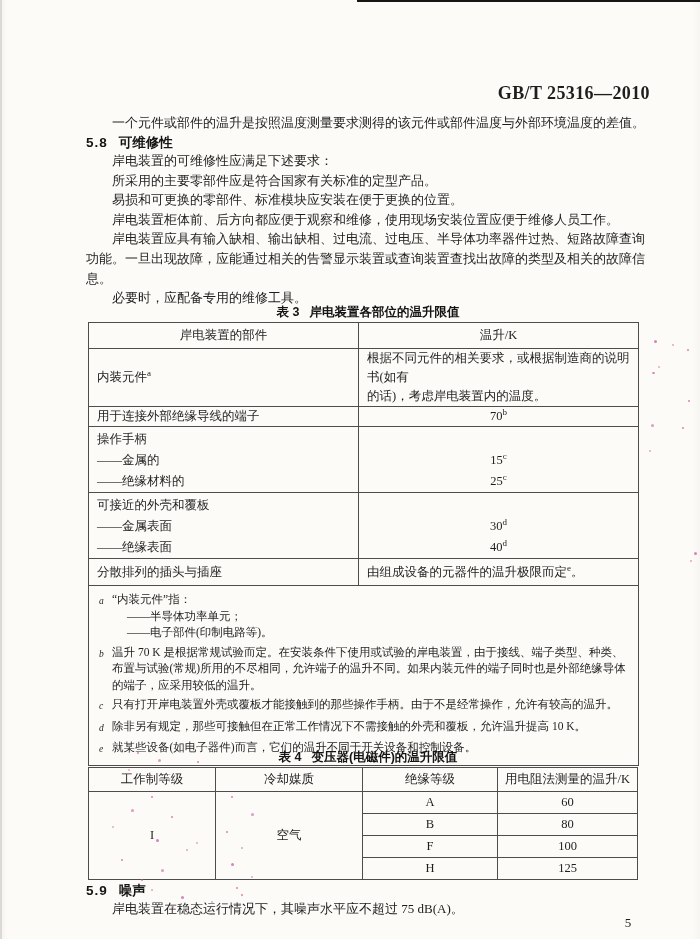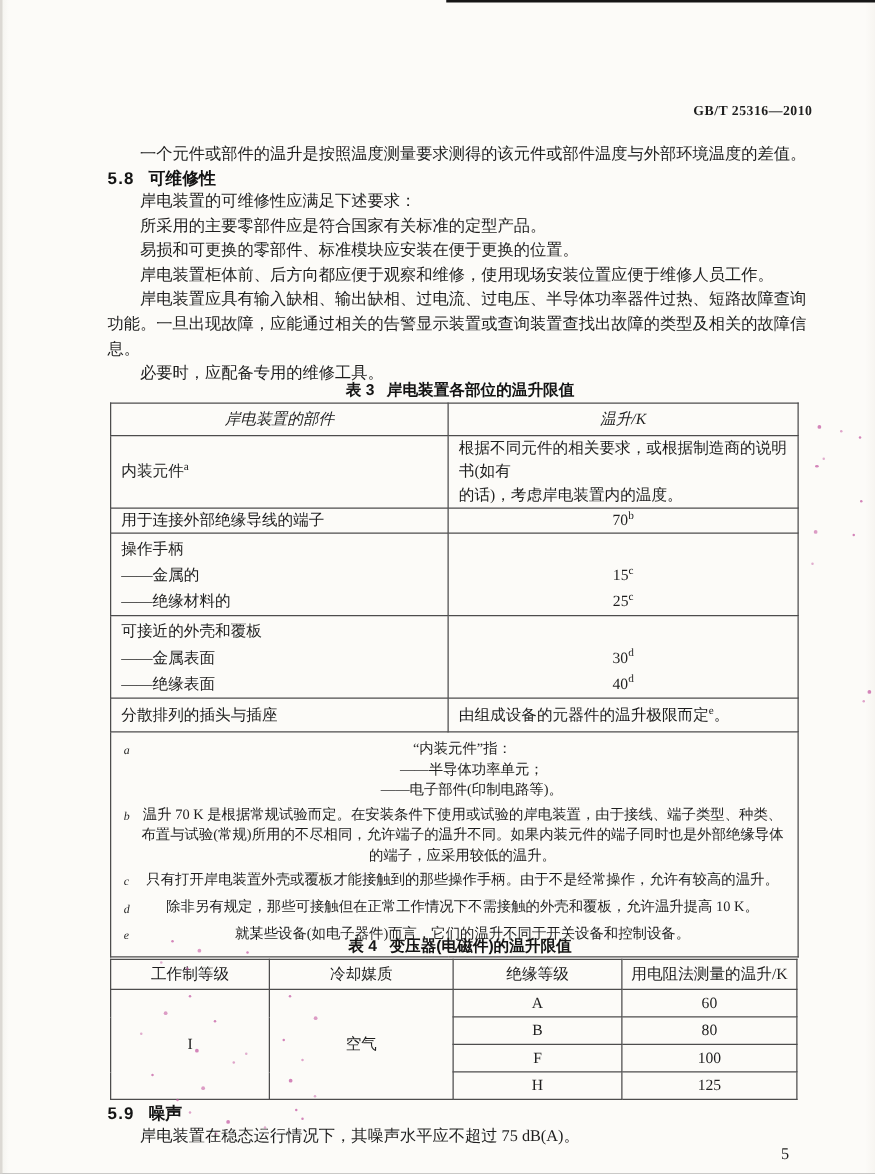--- a/index.html
+++ b/index.html
@@ -7,52 +7,52 @@
     position:relative; width:700px; height:939px; margin:0 auto;
     background:linear-gradient(90deg,#f3f2ee 0,#fcfbf8 7px,#fcfbf8 692px,#f7f5f1 100%);
     overflow:hidden;
     font-family:"Liberation Serif","DejaVu Serif",serif;
     color:#1e1e1e;
   }
   .edge-top { position:absolute; top:0; left:357px; right:0; height:2px; background:#161616; }
   .edge-left { position:absolute; top:0; left:0; width:2px; height:100%; background:#dcd9d4; }
 
   .abs { position:absolute; }
-  .doc-header { left:86px; top:83px; width:564px; text-align:right; font-weight:bold; font-size:11px; letter-spacing:.4px; }
+  .doc-header { left:86px; top:83px; width:564px; text-align:right; font-weight:bold; font-size:18px; letter-spacing:.4px; }
   .p-intro { left:86px; top:113px; width:564px; font-size:13px; line-height:19.5px; text-indent:2em; }
   .sec-h { font-weight:bold; font-size:13.5px; font-family:"Liberation Sans","DejaVu Sans",sans-serif; color:#141414; }
   .sec-h .num { margin-right:11px; letter-spacing:1px; }
   .h58 { left:86px; top:134px; }
   .paras { left:86px; top:151px; width:564px; font-size:13px; line-height:19.6px; }
   .paras p { margin:0; text-indent:2em; }
 
   .tbl-cap { width:564px; text-align:center; font-weight:bold; font-size:12.5px;
              font-family:"Liberation Sans","DejaVu Sans",sans-serif; color:#141414; }
   .cap3 { left:86px; top:304px; }
   .cap4 { left:86px; top:749px; }
   .tbl-cap .cl { margin-right:10px;text-align:right; }
 
   table { border-collapse:collapse; table-layout:fixed; }
   td { border:1px solid #4d4d4d; padding:0 8px; font-size:12.5px; vertical-align:middle; }
 
   .t3 { left:88px; top:322px; width:550px; }
-  .t3 .hd td { text-align:center; height:25px;font-style:italic; }
+  .t3 .hd td { text-align:center; height:25px; }
   .t3 .r1 td { height:41px; }
   .t3 .r1 .vlines { line-height:19px; }
   .t3 .r2 td { height:19px; line-height:17px;margin-left:28px; }
   .t3 .grp td { height:63px; padding-top:2px; vertical-align:top; }
   .t3 .grp .ln { line-height:21px; height:21px; }
   .t3 .r5 td { height:26px; }
   .t3 .num { text-align:center; }
   sup { font-size:9px; line-height:0; }
 
   .fn-cell { vertical-align:top; height:170px; padding:5px 10px 4px; font-size:11.5px; line-height:16.5px; }
   .fn { display:flex; margin-bottom:3px; }
   .fn .mk { flex:0 0 13px; font-size:9.5px; padding-top:2px; font-style:italic; }
-  .fn .bd { flex:1;text-align:center; }
+  .fn .bd { flex:1; }
   .fn .sub { margin-left:1.3em; }
 
   .t4 { left:88px; top:767px; width:549px; text-align:center; }
   .t4 .hd td { height:23px; }
   .t4 td { height:21px; padding:0 4px; }
 
   .h59 { left:86px; top:882px; }
   .p59 { left:86px; top:899px; width:564px; font-size:13px; line-height:19.5px; text-indent:2em; }
   .page-num { left:618px; top:915px; width:20px; text-align:center; font-size:13px; }
 

